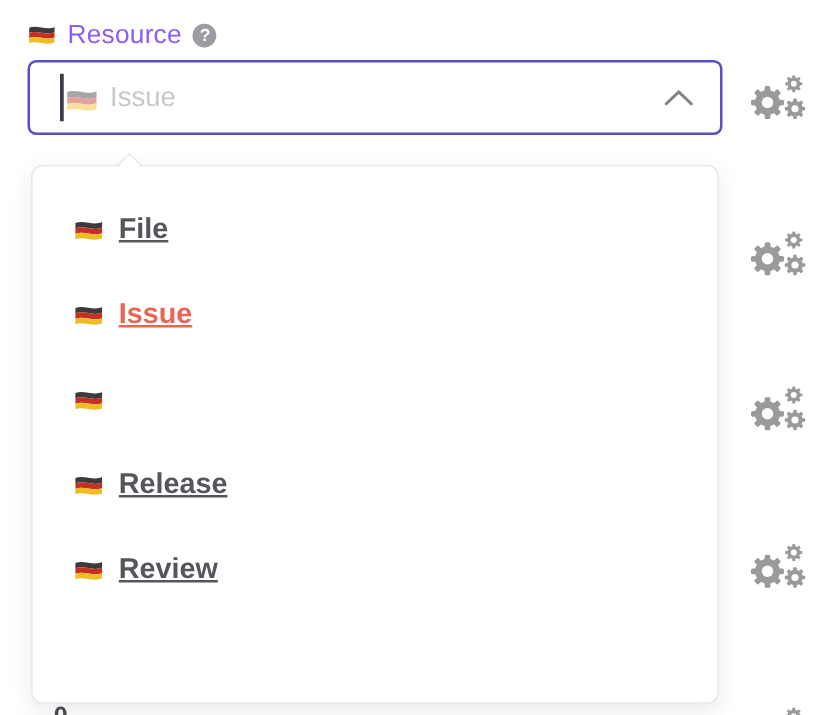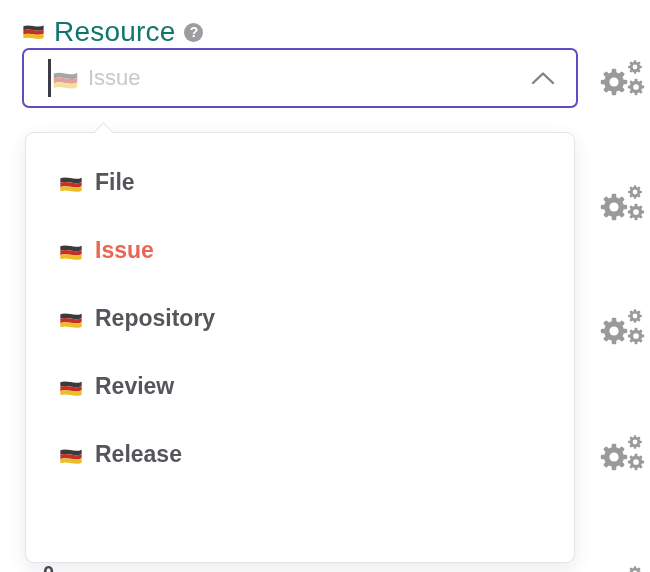--- a/index.html
+++ b/index.html
@@ -4,21 +4,21 @@
 <style>
   * { margin:0; padding:0; box-sizing:border-box; }
   html,body {
     width:650px; height:572px; overflow:hidden; background:#ffffff;
     font-family:"Liberation Sans", sans-serif; position:relative;
   }
   .canvas { position:absolute; inset:0; width:650px; height:572px; }
 
   
   .header-row { position:absolute; left:22px; top:16px; display:flex; align-items:center; gap:9px; }
-  .header-label { font-size:28px; color:#0f766e; letter-spacing:0.2px; }
+  .header-label { font-size:21px; color:#8b5cf6; letter-spacing:0.2px; }
   .help-badge {
     width:19px; height:19px; border-radius:50%; background:#9c9ca3; color:#ffffff;
     font-size:14px; font-weight:bold; display:flex; align-items:center; justify-content:center;
     cursor:pointer; line-height:1;
   }
 
   
   .select-box {
     position:absolute; left:22px; top:48px; width:556px; height:60px;
     border:2px solid #5a4fc4; border-radius:7px; background:#ffffff;
@@ -35,21 +35,21 @@
     border-left:1px solid #e4e4ea; border-top:1px solid #e4e4ea;
     transform:rotate(45deg); z-index:6;
   }
   .panel {
     position:absolute; left:25px; top:132px; width:550px; height:431px;
     background:#ffffff; border:1px solid #e4e4ea; border-radius:9px;
     box-shadow:0 6px 18px rgba(60,60,90,0.10); padding-top:15px; z-index:5;
   }
   .option {
     height:68px; display:flex; align-items:center; padding-left:33px; gap:12px;
-    font-size:23px; font-weight:600; color:#55565c; cursor:pointer;
+    font-size:23px; font-weight:600; color:#55565c; cursor:pointer;text-decoration:underline;
   }
   .option .opt-flag { margin-top:5px; flex:0 0 auto; }
   .option.selected { color:#ea6553; }
 
   
   .gears { position:absolute; left:598px; width:48px; height:44px; cursor:pointer; }
   .g1 { top:56px; } .g2 { top:181px; } .g3 { top:305px; } .g4 { top:431px; } .g5 { top:562px; }
 
   
   .bg-partial {
@@ -119,33 +119,32 @@
     <div class="option selected">
       <svg class="opt-flag" width="24" height="20" viewBox="0 0 36 30">
           <use href="#deflag"></use>
         </svg>
       <span>Issue</span>
     </div>
     <div class="option">
       <svg class="opt-flag" width="24" height="20" viewBox="0 0 36 30">
           <use href="#deflag"></use>
         </svg>
-      <span>Repository</span>
+    </div>
+    <div class="option">
+      <svg class="opt-flag" width="24" height="20" viewBox="0 0 36 30">
+          <use href="#deflag"></use>
+        </svg>
+      <span>Release</span>
     </div>
     <div class="option">
       <svg class="opt-flag" width="24" height="20" viewBox="0 0 36 30">
           <use href="#deflag"></use>
         </svg>
       <span>Review</span>
-    </div>
-    <div class="option">
-      <svg class="opt-flag" width="24" height="20" viewBox="0 0 36 30">
-          <use href="#deflag"></use>
-        </svg>
-      <span>Release</span>
     </div>
   </div>
 
   <svg class="gears g1" viewBox="0 0 48 44">
       <use href="#gearset"></use>
     </svg>
   <svg class="gears g2" viewBox="0 0 48 44">
       <use href="#gearset"></use>
     </svg>
   <svg class="gears g3" viewBox="0 0 48 44">

